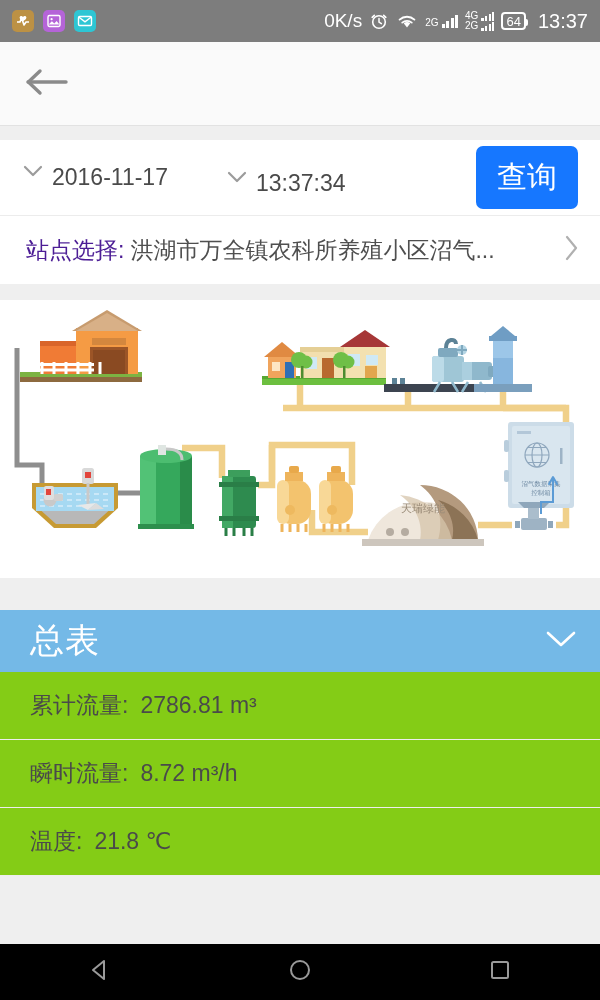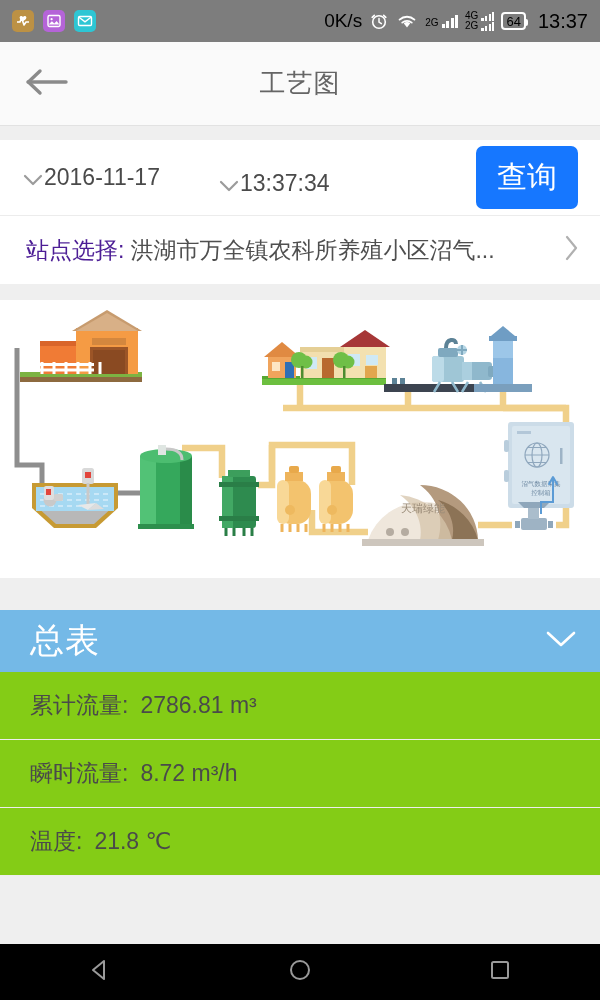--- a/index.html
+++ b/index.html
@@ -7,21 +7,21 @@
   body {
     font-family:"Liberation Sans","DejaVu Sans",sans-serif;
     background:#efefef;
     overflow:hidden;
     position:relative;
   }
 
   
   .statusbar{
     height:42px; background:#7d7d7d; display:flex; align-items:center;
-    padding:0 12px; color:#000000;
+    padding:0 12px; color:#ffffff;
   }
   .sb-apps{ display:flex; gap:9px; align-items:center; }
   .appicon{ width:22px; height:22px; border-radius:5px; position:relative; }
   .appicon.gold{ background:#bc9144; }
   .appicon.purple{ background:#b564d8; }
   .appicon.cyan{ background:#2ec6d4; }
   .appicon svg{ position:absolute; inset:0; }
   .sb-right{ margin-left:auto; display:flex; align-items:center; gap:7px; font-size:19px; }
   .netspeed{ font-size:19px; letter-spacing:0px; }
   .sb-icon{ display:flex; align-items:center; }
@@ -60,21 +60,21 @@
   }
 
   .gapbar{ height:14px; background:#efefef; }
 
   
   .card{ background:#fff; }
   .filterrow{
     height:76px; display:flex; align-items:center; padding:0 22px;
     border-bottom:1px solid #ececec;
   }
-  .dtfield{ display:flex; align-items:flex-end; gap:0; cursor:pointer; }
+  .dtfield{ display:flex; align-items:flex-start; gap:8px; cursor:pointer; }
   .dtfield .val{ font-size:23px; color:#4a4a4a; }
   .dtfield.second{ margin-left:58px;margin-top:12px; }
   .chev-d{ display:block; }
   .querybtn{
     margin-left:auto; background:#1677ff; color:#fff; font-size:30px;
     border:none; border-radius:7px; padding:11px 21px; cursor:pointer;
     font-family:inherit;
   }
 
   
@@ -202,21 +202,20 @@
 
 <div class="titlebar">
   <div class="backbtn">
     <span>
       <svg width="46" height="32" viewBox="0 0 46 32">
         <path d="M3 16h38" stroke="#8a8a8a" stroke-width="3.4" stroke-linecap="round"></path>
         <path d="M15 5L3.4 16 15 27" stroke="#8a8a8a" stroke-width="3.4" fill="none" stroke-linecap="round" stroke-linejoin="round"></path>
       </svg>
     </span>
   </div>
-  <div class="pagetitle">工艺图</div>
 </div>
 
 <div class="gapbar"></div>
 
 <div class="card">
   <div class="filterrow">
 
     <div class="dtfield">
       <span class="chev-d">
         <svg width="22" height="14" viewBox="0 0 22 14">

